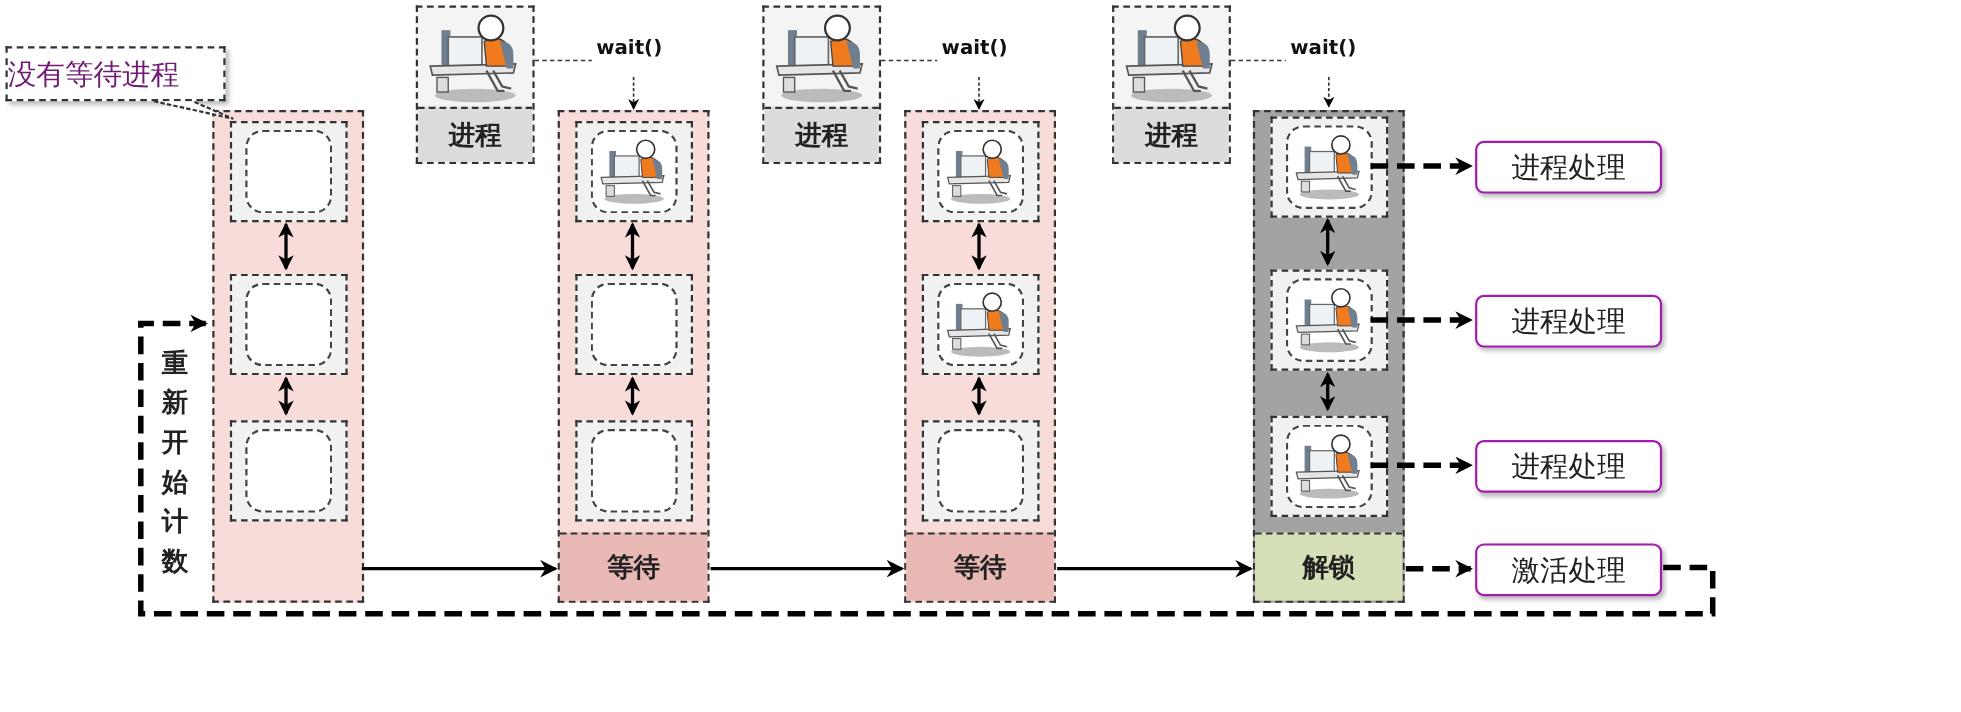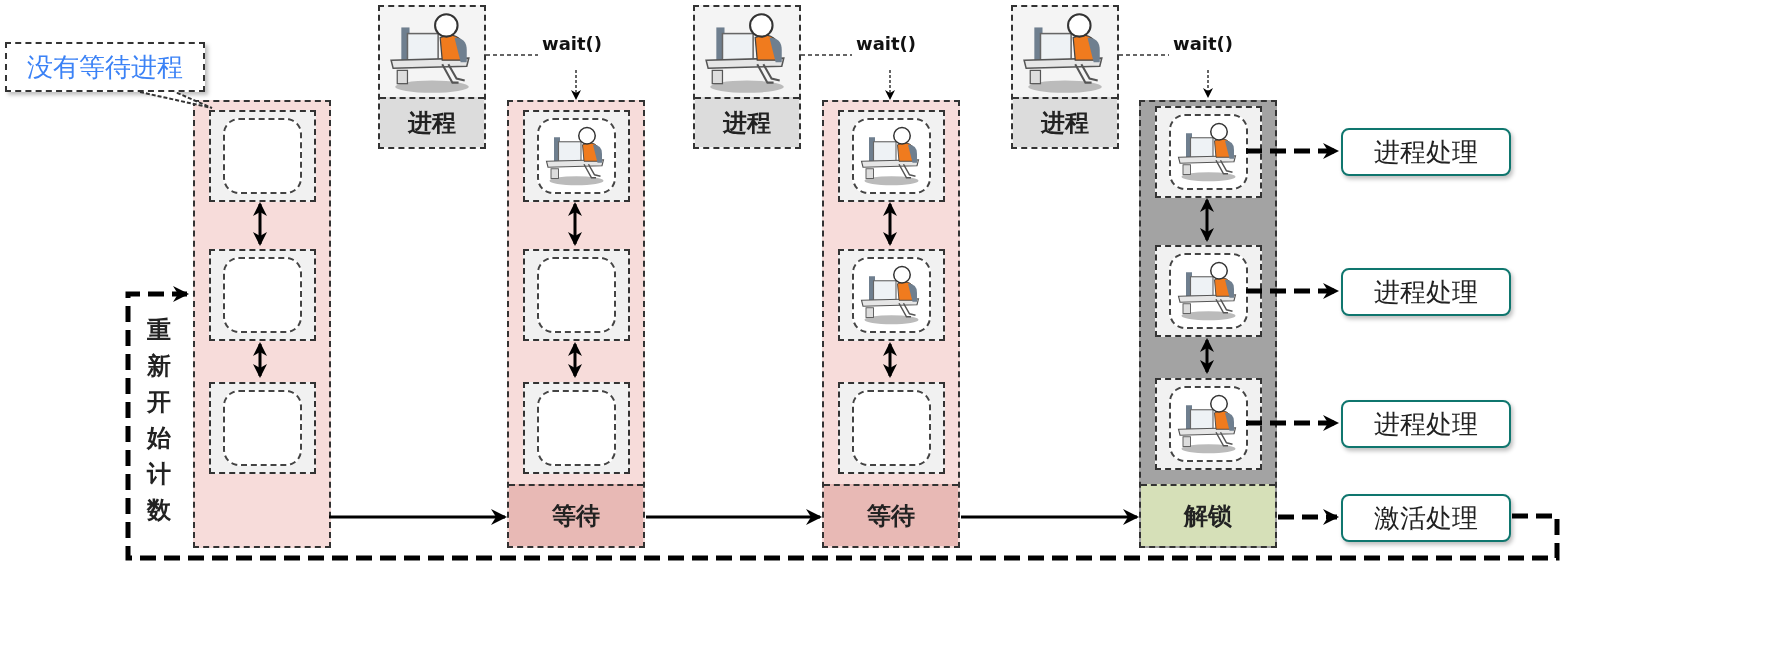--- a/index.html
+++ b/index.html
@@ -9,22 +9,22 @@
   .col-green{background:#a3a3a3;}
   .slot{position:absolute;left:14px;width:107px;height:92px;background:#f1f1f1;border:2px dashed #333;box-sizing:border-box;}
   .slot-inner{position:absolute;left:12px;top:6px;width:79px;height:76px;background:#fff;border:2px dashed #444;border-radius:16px;box-sizing:border-box;overflow:hidden;}
   .col-label{position:absolute;left:0;bottom:0;width:134px;height:62px;border-top:2px dashed #333;display:flex;align-items:center;justify-content:center;font-size:24px;font-weight:bold;color:#222;box-sizing:border-box;}
   .lbl-red{background:#e8b9b5;}
   .lbl-green{background:#d6e0b8;}
   .proc-box{position:absolute;top:5px;width:108px;height:144px;border:2px dashed #333;background:#f4f4f4;box-sizing:border-box;}
   .proc-img{position:absolute;left:0;top:0;width:104px;height:92px;overflow:hidden;}
   .proc-label{position:absolute;left:0;bottom:0;width:104px;height:48px;background:#dcdcdc;border-top:2px dashed #333;display:flex;align-items:center;justify-content:center;font-size:24px;font-weight:bold;color:#222;}
   .wait-text{position:absolute;top:33px;font-size:18px;font-weight:bold;color:#111;}
-  .result{position:absolute;width:170px;height:48px;border:2px solid #0f766e;border-radius:8px;background:#fff;display:flex;align-items:center;justify-content:center;font-size:26px;color:#222;box-shadow:2px 3px 4px rgba(0,0,0,0.25);box-sizing:border-box;}
-  .callout{position:absolute;left:5px;top:42px;width:200px;height:50px;border:2px dashed #333;background:#fff;display:flex;align-items:center;justify-content:center;font-size:26px;color:#3b82f6;box-shadow:3px 3px 4px rgba(0,0,0,0.25);box-sizing:border-box;}
+  .result{position:absolute;width:170px;height:48px;border:2px solid #a21caf;border-radius:8px;background:#fff;display:flex;align-items:center;justify-content:center;font-size:26px;color:#222;box-shadow:2px 3px 4px rgba(0,0,0,0.25);box-sizing:border-box;}
+  .callout{position:absolute;left:5px;top:42px;width:200px;height:50px;border:2px dashed #333;background:#fff;display:flex;align-items:center;font-size:26px;color:#701a75;box-shadow:3px 3px 4px rgba(0,0,0,0.25);box-sizing:border-box;}
   .vtext{position:absolute;left:144px;top:312px;width:30px;font-size:24px;font-weight:bold;color:#222;line-height:36px;text-align:center;}
   svg.overlay{position:absolute;left:0;top:0;pointer-events:none;}
 </style>
 </head>
 <body>
 
 <div class="callout">
   <span>没有等待进程</span>
 </div>
 

